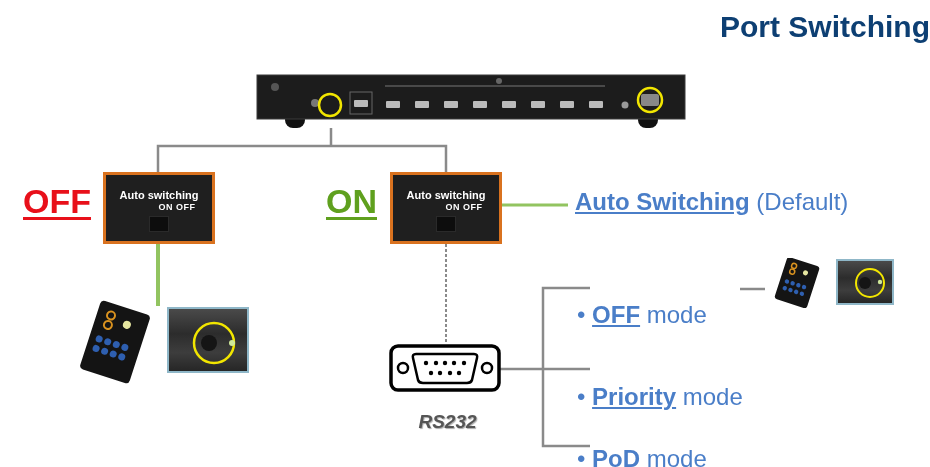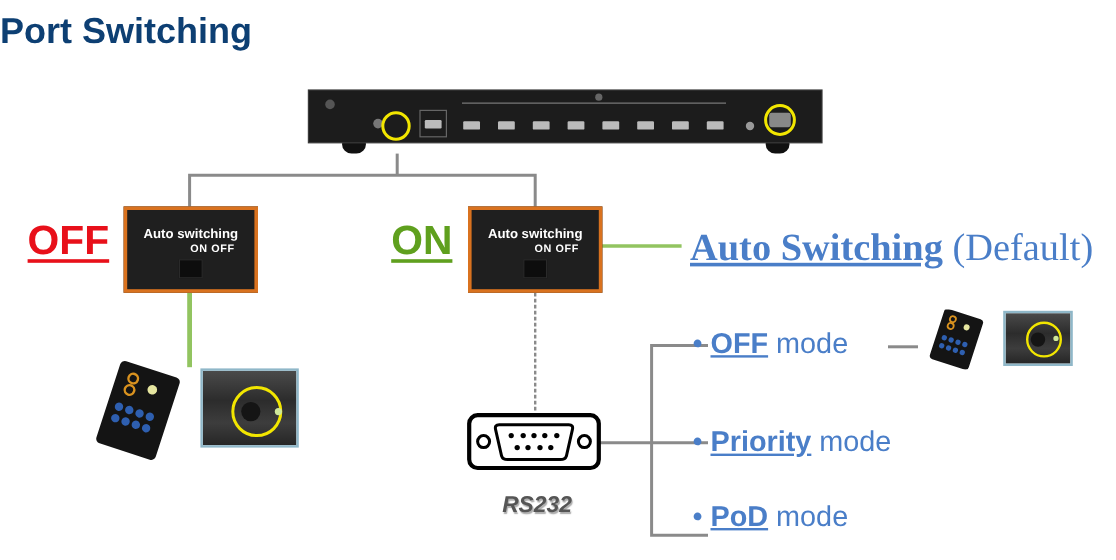--- a/index.html
+++ b/index.html
@@ -1,30 +1,30 @@
 <!DOCTYPE html>
 <html><head>
 <meta charset="utf-8">
 <style>
   html, body { margin:0; padding:0; background:#ffffff; }
   body { width:930px; height:467px; position:relative; overflow:hidden; font-family:"Liberation Sans", sans-serif; }
   .abs { position:absolute; }
-  #title { left:0; width:930px; top:10px; text-align:left; font-size:30px; font-weight:bold; color:#0d3f73; }
+  #title { left:0; width:930px; top:10px; text-align:right; font-size:30px; font-weight:bold; color:#0d3f73; }
   svg.lines { position:absolute; left:0; top:0; }
   .switch-box { width:112px; height:72px; background:#1f1f1f; border:3px solid #d9721f; box-sizing:border-box; color:#ffffff; text-align:center; font-weight:bold; }
   .switch-box .sb-title { font-size:11px; margin-top:14px; }
   .switch-box .sb-onoff { font-size:9px; margin-top:1px; letter-spacing:0.5px;padding-left:36px; }
   .switch-box .sb-toggle { width:18px; height:14px; margin:4px auto 0; background:#0d0d0d; border:1px solid #2a2a2a; }
   .state-label { font-size:34px; font-weight:bold; text-decoration:underline; text-decoration-thickness:3px; text-underline-offset:4px; }
   #off-label { left:23px; top:182px; color:#e8101a; }
   #on-label { left:326px; top:182px; color:#5fa01e; }
   .blue { color:#4a7ec8; }
-  #auto-sw { left:575px; top:188px; font-size:32px;font-family:Liberation Serif, serif; }
+  #auto-sw { left:575px; top:188px; font-size:24px; }
   #auto-sw .b { font-weight:bold; text-decoration:underline; }
-  .mode { font-size:24px; left:577px; }
+  .mode { font-size:24px; left:577px;margin-top:28px; }
   .mode .b { font-weight:bold; text-decoration:underline; }
   #caption { left:58px; top:393px; width:240px; text-align:center; font-family:"DejaVu Serif", serif; font-size:16px; line-height:20px; color:#7a7a7a; }
   #rs232-label { left:410px; top:411px; width:75px; text-align:center; font-size:19px; font-weight:bold; color:#555555; text-shadow:1px 1px 1px #aaaaaa;font-style:italic; }
   .photo { background:linear-gradient(180deg,#4a4a4a 0%,#2c2c2c 40%,#3d3d3d 70%,#262626 100%); border:2px solid #8fb7c8; box-sizing:border-box; }
 </style>
 </head>
 <body>
 
 <div id="title" class="abs">Port Switching</div>
 

